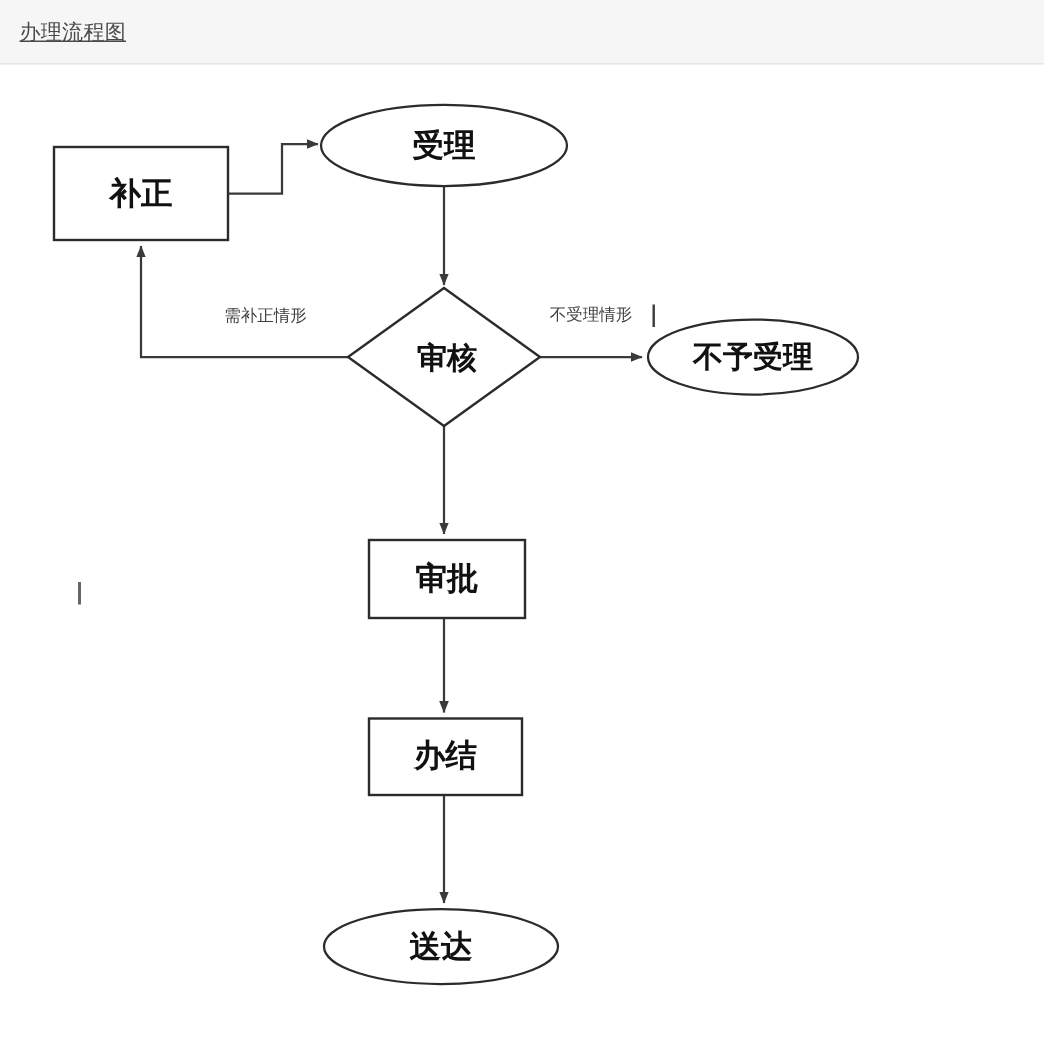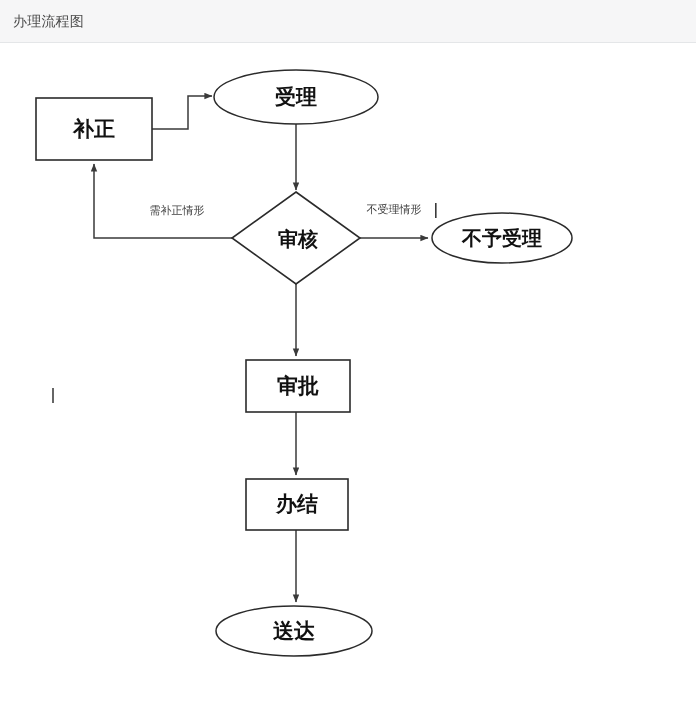--- a/index.html
+++ b/index.html
@@ -33,20 +33,21 @@
   }
   .header-title {
     position: absolute;
     left: 13px;
     top: 11px;
     font-size: 14px;
     line-height: 20px;
     color: #4a4a4a;
     letter-spacing: 0.2px;
     white-space: nowrap;
+    text-decoration: underline;
   }
   
   .canvas {
     position: absolute;
     left: 0;
     top: 44px;
     width: 696px;
     height: 662px;
     background: #ffffff;
   }

